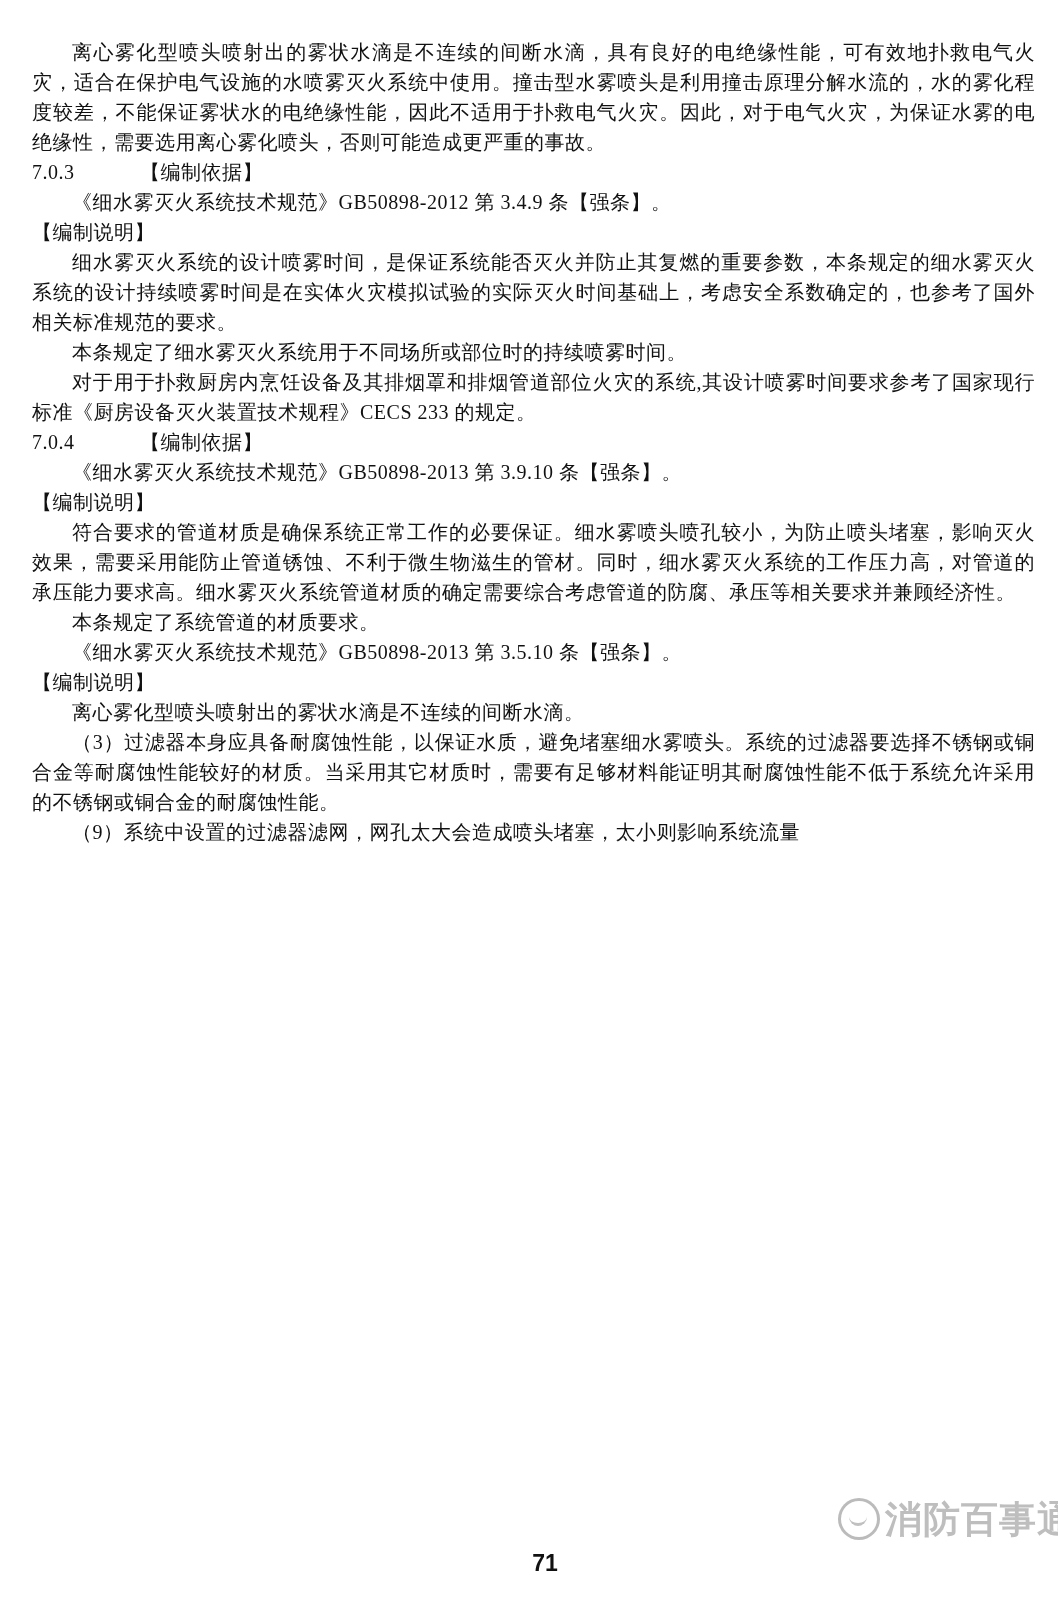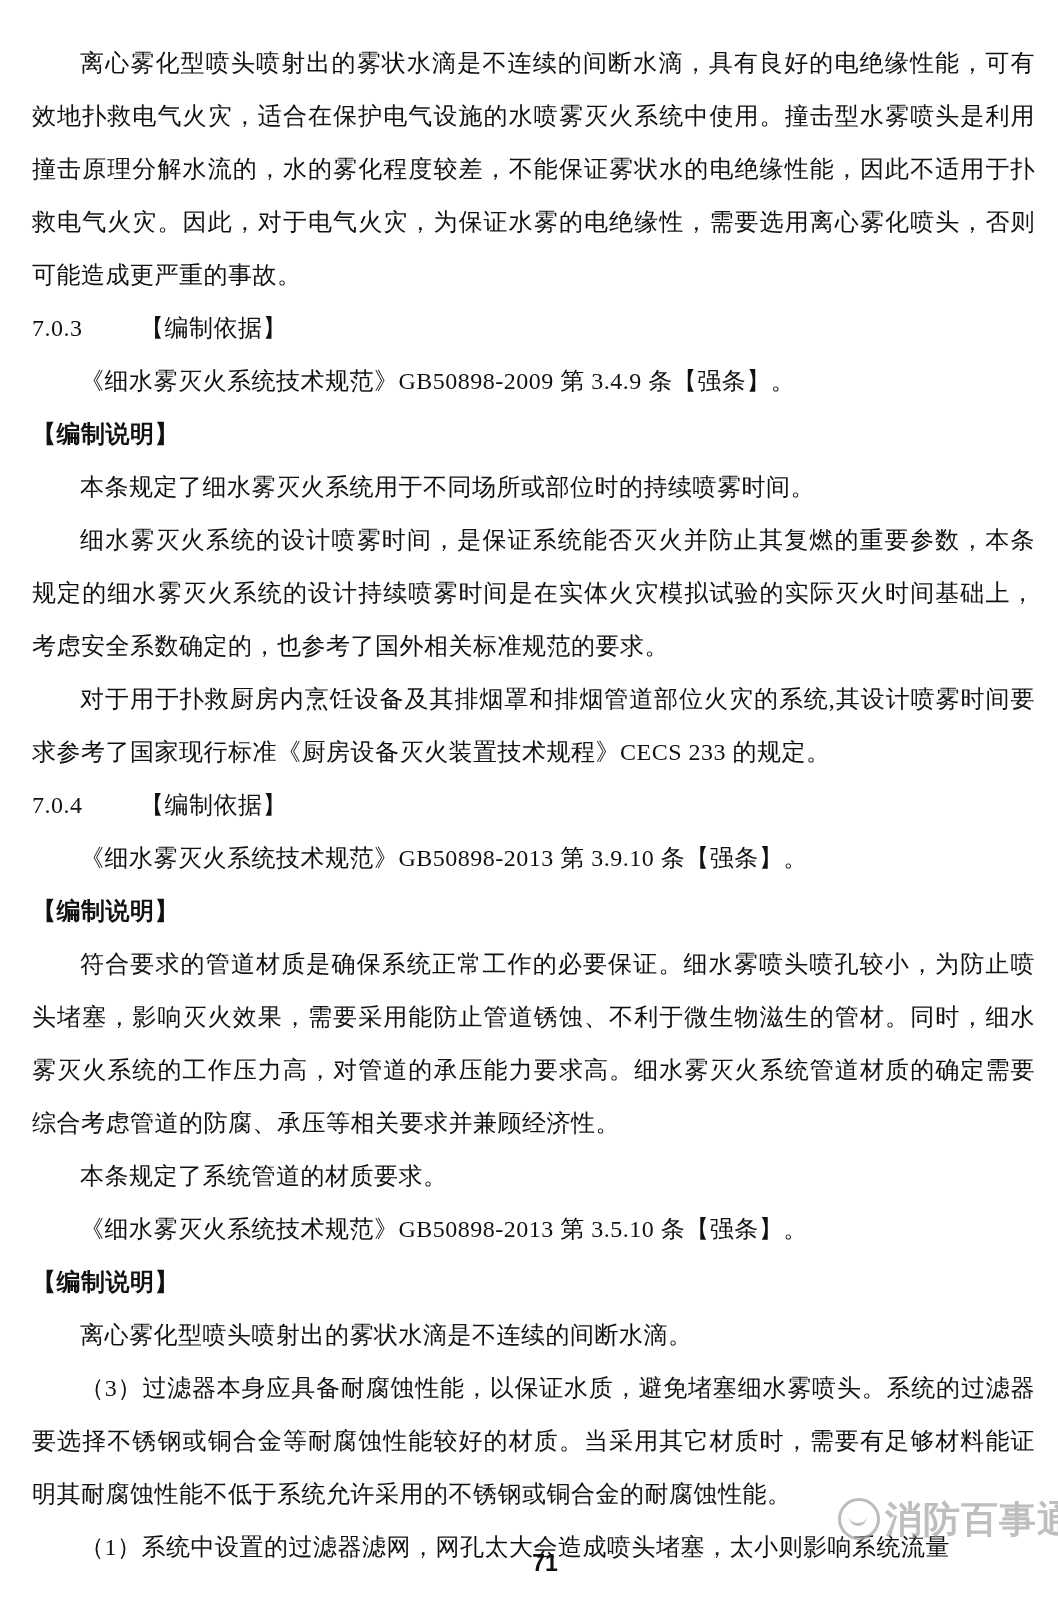--- a/index.html
+++ b/index.html
@@ -14,43 +14,43 @@
     background: #ffffff;
     overflow: hidden;
     font-family: "Liberation Serif", "DejaVu Serif", serif;
     color: #111111;
   }
   .doc {
     position: absolute;
     left: 32px;
     top: 37px;
     width: 1003px;
-    font-size: 24px;
-    line-height: 53px;
+    font-size: 20px;
+    line-height: 30px;
     text-align: justify;
     letter-spacing: 0.5px;
   }
   .doc p {
     margin: 0;
     padding: 0;
   }
   .para {
     text-indent: 2em;
   }
   .sec-heading {
     font-weight: normal;
     text-indent: 0;
   }
   .sec-num {
     display: inline-block;
     min-width: 108px;
     font-family: "Liberation Serif", "DejaVu Serif", serif;
   }
   .block-label {
-    font-weight: bold;
+    font-weight: normal;
     text-indent: 0;
   }
   .footer {
     position: absolute;
     left: 0;
     top: 1550px;
     width: 100%;
     text-align: center;
     font-size: 23px;
     font-weight: bold;
@@ -98,35 +98,35 @@
   }
 </style>
 </head>
 <body>
 
 <div class="page">
 
   <div class="doc" id="doc-blocks">
       <p class="para">离心雾化型喷头喷射出的雾状水滴是不连续的间断水滴，具有良好的电绝缘性能，可有效地扑救电气火灾，适合在保护电气设施的水喷雾灭火系统中使用。撞击型水雾喷头是利用撞击原理分解水流的，水的雾化程度较差，不能保证雾状水的电绝缘性能，因此不适用于扑救电气火灾。因此，对于电气火灾，为保证水雾的电绝缘性，需要选用离心雾化喷头，否则可能造成更严重的事故。</p>
       <p class="sec-heading"><span class="sec-num">7.0.3</span><span>【编制依据】</span></p>
-      <p class="para">《细水雾灭火系统技术规范》GB50898-2009 第 3.4.9 条【强条】。</p>
+      <p class="para">《细水雾灭火系统技术规范》GB50898-2012 第 3.4.9 条【强条】。</p>
       <p class="block-label">【编制说明】</p>
+      <p class="para">细水雾灭火系统的设计喷雾时间，是保证系统能否灭火并防止其复燃的重要参数，本条规定的细水雾灭火系统的设计持续喷雾时间是在实体火灾模拟试验的实际灭火时间基础上，考虑安全系数确定的，也参考了国外相关标准规范的要求。</p>
       <p class="para">本条规定了细水雾灭火系统用于不同场所或部位时的持续喷雾时间。</p>
-      <p class="para">细水雾灭火系统的设计喷雾时间，是保证系统能否灭火并防止其复燃的重要参数，本条规定的细水雾灭火系统的设计持续喷雾时间是在实体火灾模拟试验的实际灭火时间基础上，考虑安全系数确定的，也参考了国外相关标准规范的要求。</p>
       <p class="para">对于用于扑救厨房内烹饪设备及其排烟罩和排烟管道部位火灾的系统,其设计喷雾时间要求参考了国家现行标准《厨房设备灭火装置技术规程》CECS 233  的规定。</p>
       <p class="sec-heading"><span class="sec-num">7.0.4</span><span>【编制依据】</span></p>
       <p class="para">《细水雾灭火系统技术规范》GB50898-2013 第 3.9.10 条【强条】。</p>
       <p class="block-label">【编制说明】</p>
       <p class="para">符合要求的管道材质是确保系统正常工作的必要保证。细水雾喷头喷孔较小，为防止喷头堵塞，影响灭火效果，需要采用能防止管道锈蚀、不利于微生物滋生的管材。同时，细水雾灭火系统的工作压力高，对管道的承压能力要求高。细水雾灭火系统管道材质的确定需要综合考虑管道的防腐、承压等相关要求并兼顾经济性。</p>
       <p class="para">本条规定了系统管道的材质要求。</p>
       <p class="para">《细水雾灭火系统技术规范》GB50898-2013 第 3.5.10 条【强条】。</p>
       <p class="block-label">【编制说明】</p>
       <p class="para">离心雾化型喷头喷射出的雾状水滴是不连续的间断水滴。</p>
       <p class="para">（3）过滤器本身应具备耐腐蚀性能，以保证水质，避免堵塞细水雾喷头。系统的过滤器要选择不锈钢或铜合金等耐腐蚀性能较好的材质。当采用其它材质时，需要有足够材料能证明其耐腐蚀性能不低于系统允许采用的不锈钢或铜合金的耐腐蚀性能。</p>
-      <p class="para">（1）系统中设置的过滤器滤网，网孔太大会造成喷头堵塞，太小则影响系统流量</p>
+      <p class="para">（9）系统中设置的过滤器滤网，网孔太大会造成喷头堵塞，太小则影响系统流量</p>
     </div>
 
   <div class="watermark">
     <span class="wm-logo"></span>
     <span class="wm-text">消防百事通</span>
   </div>
 
   <div class="footer">71</div>
 
 </div>

